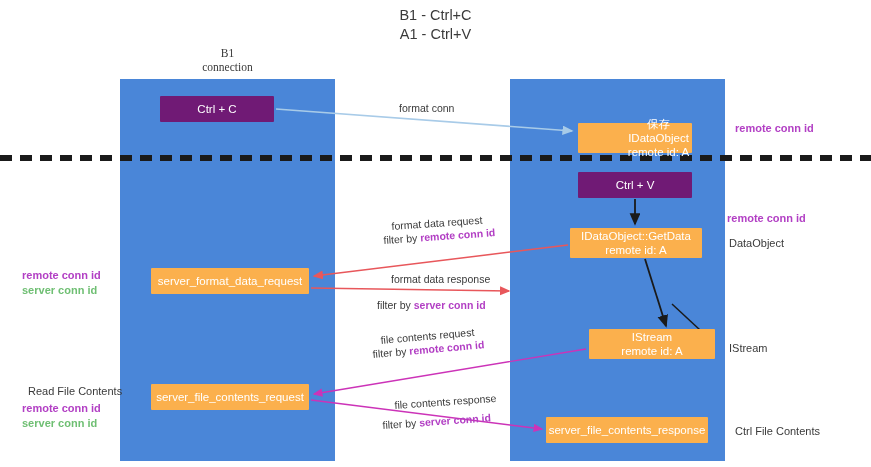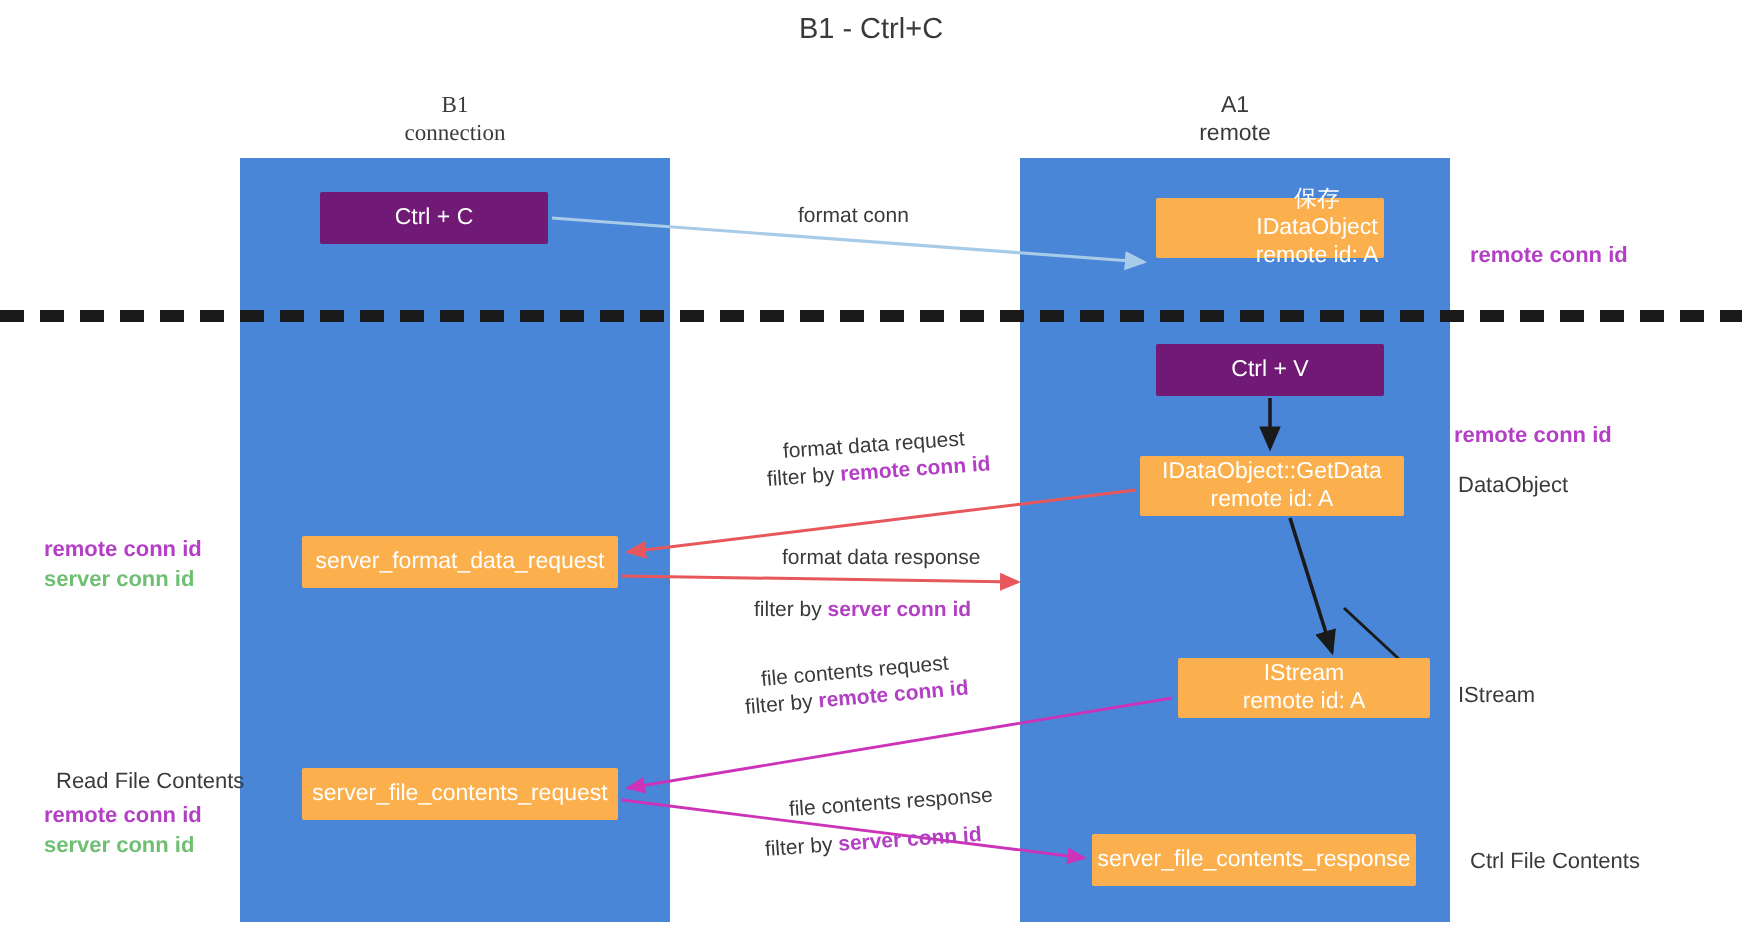--- a/index.html
+++ b/index.html
@@ -37,21 +37,21 @@
     position:absolute;box-sizing:border-box;
     display:flex;align-items:center;justify-content:center;
     text-align:center;color:#ffffff;font-size:11.5px;line-height:14px;
     border-radius:1px;
   }
   .node.green{background:#701a75;}
   .node.orange{background:#fbb04d;}
   .node span{display:block;white-space:pre-line;}
 
   #n-ctrlc   {left:160px;top:96px;width:114px;height:26px;}
-  #n-idataobj{left:578px;top:99px;width:114px;height:30px;padding-left:47px;}
+  #n-idataobj{left:578px;top:123px;width:114px;height:30px;padding-left:47px;}
   #n-ctrlv   {left:578px;top:172px;width:114px;height:26px;}
   #n-getdata {left:570px;top:228px;width:132px;height:30px;}
   #n-sfdreq  {left:151px;top:268px;width:158px;height:26px;}
   #n-sfdresp {left:513px;top:278px;width:156px;height:26px;}
   #n-istream {left:589px;top:329px;width:126px;height:30px;}
   #n-sfcreq  {left:151px;top:384px;width:158px;height:26px;}
   #n-sfcresp {left:546px;top:417px;width:162px;height:26px;}
 
   
   .side{position:absolute;font-size:11px;line-height:15px;color:#3a3a3a;white-space:nowrap;}
@@ -128,29 +128,26 @@
 
     <line x1="586" y1="349" x2="314" y2="394" stroke="#cc33b8" stroke-width="1.4" marker-end="url(#ah-mag)"></line>
 
     <line x1="311" y1="400" x2="542" y2="429" stroke="#cc33b8" stroke-width="1.4" marker-end="url(#ah-mag)"></line>
   </svg>
 
   <div id="divider"></div>
 
   <div id="title">
     <div>B1 - Ctrl+C</div>
+    <div>A1 - Ctrl+V</div>
   </div>
 
   <div class="lane-head" id="head-b1">
     <div>B1</div>
     <div>connection</div>
-  </div>
-  <div class="lane-head" id="head-a1">
-    <div>A1</div>
-    <div>remote</div>
   </div>
 
   <div class="node green" id="n-ctrlc">
     <span>Ctrl + C</span>
   </div>
   <div class="node orange" id="n-idataobj">
     <span>保存IDataObject
 remote id: A</span>
   </div>
   <div class="node green" id="n-ctrlv">

